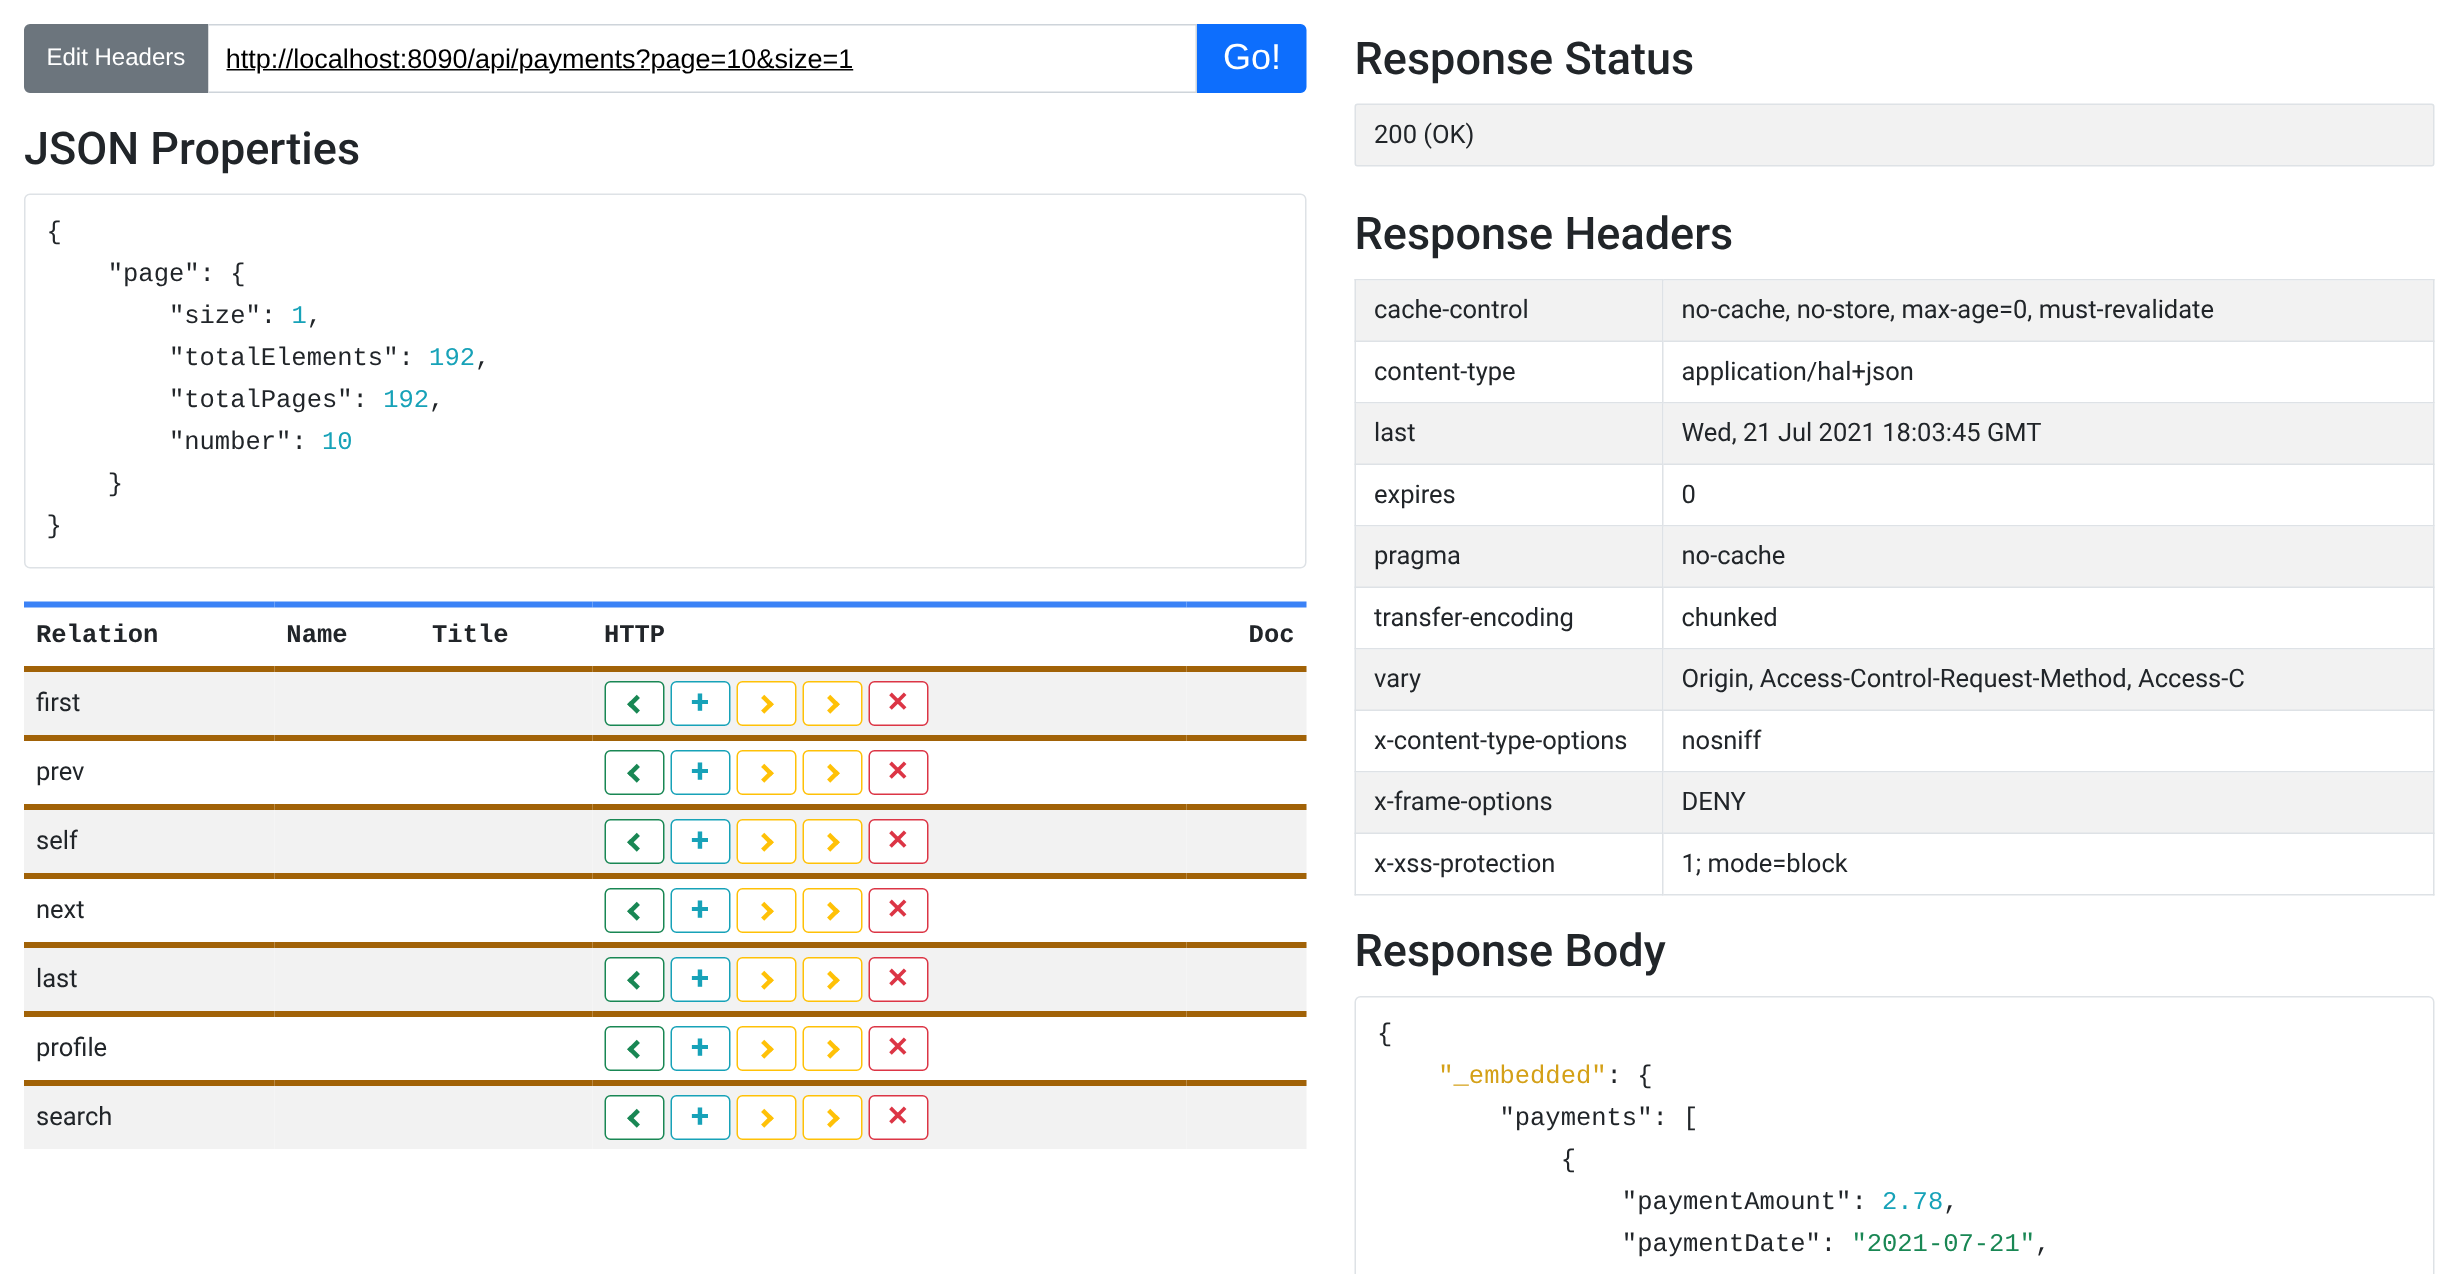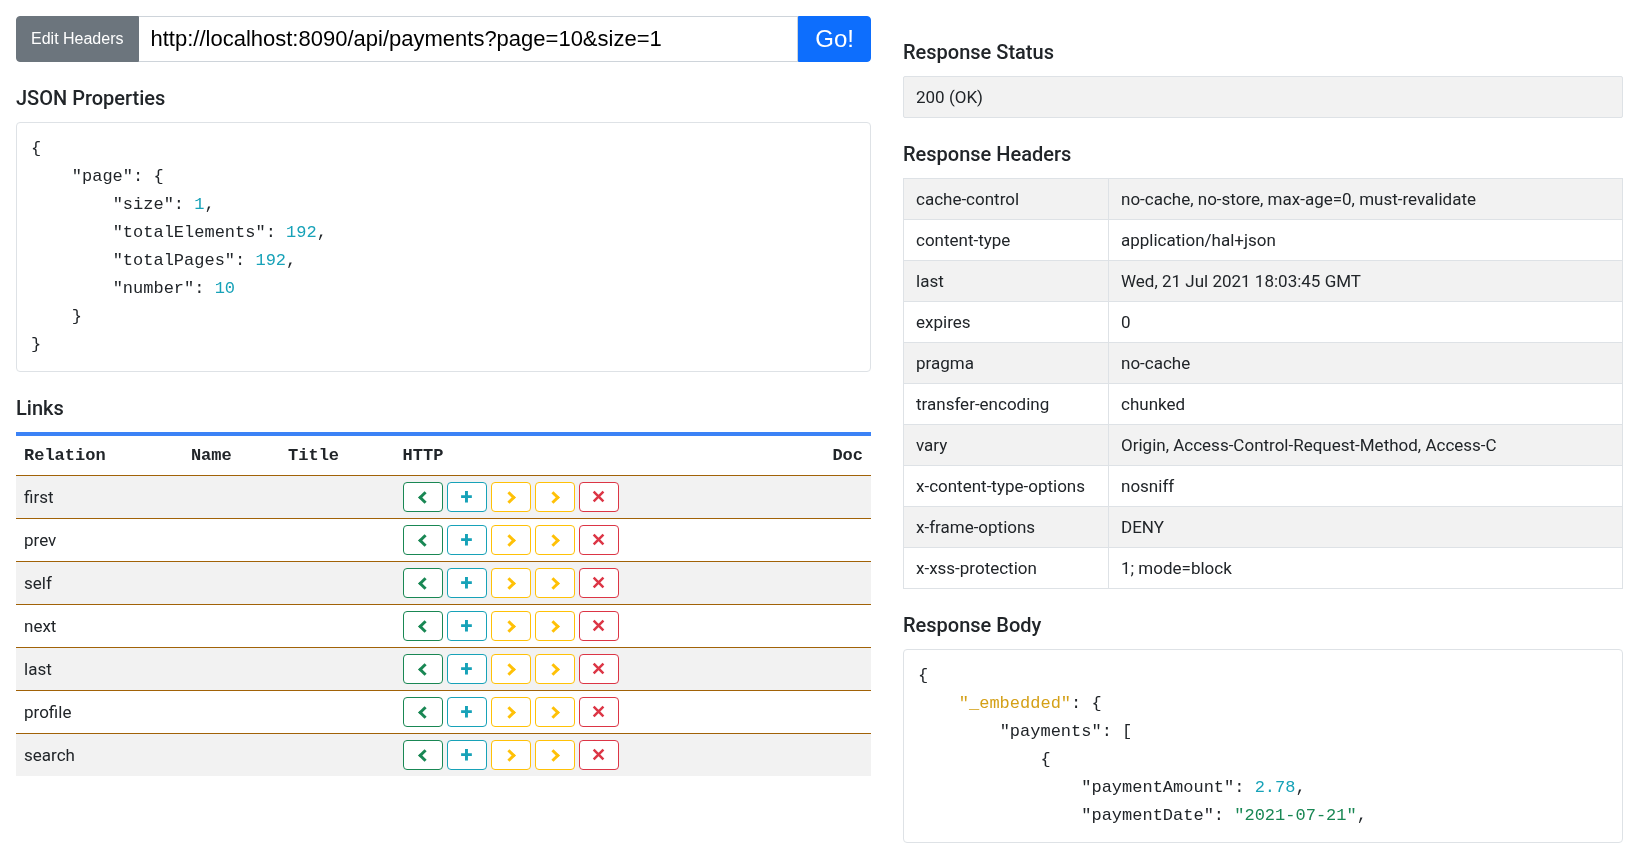--- a/index.html
+++ b/index.html
@@ -32,38 +32,39 @@
   border: 1px solid #6c757d;
   padding: 8px 14px;
   font-size: 16px;
   border-radius: 4px 0 0 4px;
   cursor: pointer;
 }
 .url-input {
   flex: 1;
   border: 1px solid #ced4da;
   padding: 8px 12px;
-  font-size: 22px;
+  font-size: 18px;
   border-left: none;
   outline: none;
+  text-decoration: underline;
 }
 .btn-go {
   background: #0d6efd;
   color: #fff;
   border: 1px solid #0d6efd;
   padding: 8px 16px;
   font-size: 24px;
   border-radius: 0 4px 4px 0;
   cursor: pointer;
 }
 h2 {
-  font-size: 20px;
+  font-size: 30px;
   font-weight: 500;
   margin-bottom: 12px;
-  margin-top: 24px;
+  margin-top: 6px;
 }
 .code-box {
   border: 1px solid #dee2e6;
   border-radius: 4px;
   padding: 12px 14px;
   font-family: "SFMono-Regular", Consolas, "Liberation Mono", Menlo, monospace;
   font-size: 17px;
   line-height: 1.65;
   white-space: pre;
   overflow-x: auto;
@@ -81,21 +82,21 @@
 .links-table th {
   text-align: left;
   padding: 10px 8px;
   font-weight: 700;
   border-top: 4px solid #3b82f6;
   font-family: Liberation Mono, monospace;
 }
 .links-table th:last-child { text-align: right; }
 .links-table td {
   padding: 6px 8px;
-  border-top: 1px solid #a16207;
+  border-top: 4px solid #a16207;
   vertical-align: middle;
 }
 .links-table tbody tr:nth-child(odd) td {
   background: #f2f2f2;
 }
 .btn-group {
   display: inline-flex;
   gap: 4px;
 }
 .icon-btn {
@@ -113,21 +114,21 @@
 }
 .btn-green  { border: 1px solid #198754; color: #198754; }
 .btn-teal   { border: 1px solid #17a2b8; color: #17a2b8; }
 .btn-yellow { border: 1px solid #ffc107; color: #ffc107; }
 .btn-red    { border: 1px solid #dc3545; color: #dc3545; }
 .status-box {
   background: #f2f2f2;
   padding: 10px 12px;
   border: 1px solid #dee2e6;
   border-radius: 2px;
-  margin-bottom: 16px;
+  margin-bottom: 28px;
   font-size: 17px;
 }
 .headers-table td {
   padding: 10px 12px;
   border: 1px solid #dee2e6;
   font-size: 17px;
   white-space: nowrap;
   overflow: hidden;
 }
 .headers-table tr:nth-child(odd) td {
@@ -165,21 +166,20 @@
     <h2>JSON Properties</h2>
     <div class="code-box" id="json-props-box">{
     <span class="json-key">"page"</span>: {
         <span class="json-key">"size"</span>: <span class="json-num">1</span>,
         <span class="json-key">"totalElements"</span>: <span class="json-num">192</span>,
         <span class="json-key">"totalPages"</span>: <span class="json-num">192</span>,
         <span class="json-key">"number"</span>: <span class="json-num">10</span>
     }
 }</div>
 
-    <h2>Links</h2>
     <table class="links-table">
       <thead>
         <tr>
           <th>Relation</th>
           <th>Name</th>
           <th>Title</th>
           <th>HTTP</th>
           <th>Doc</th>
         </tr>
       </thead>

